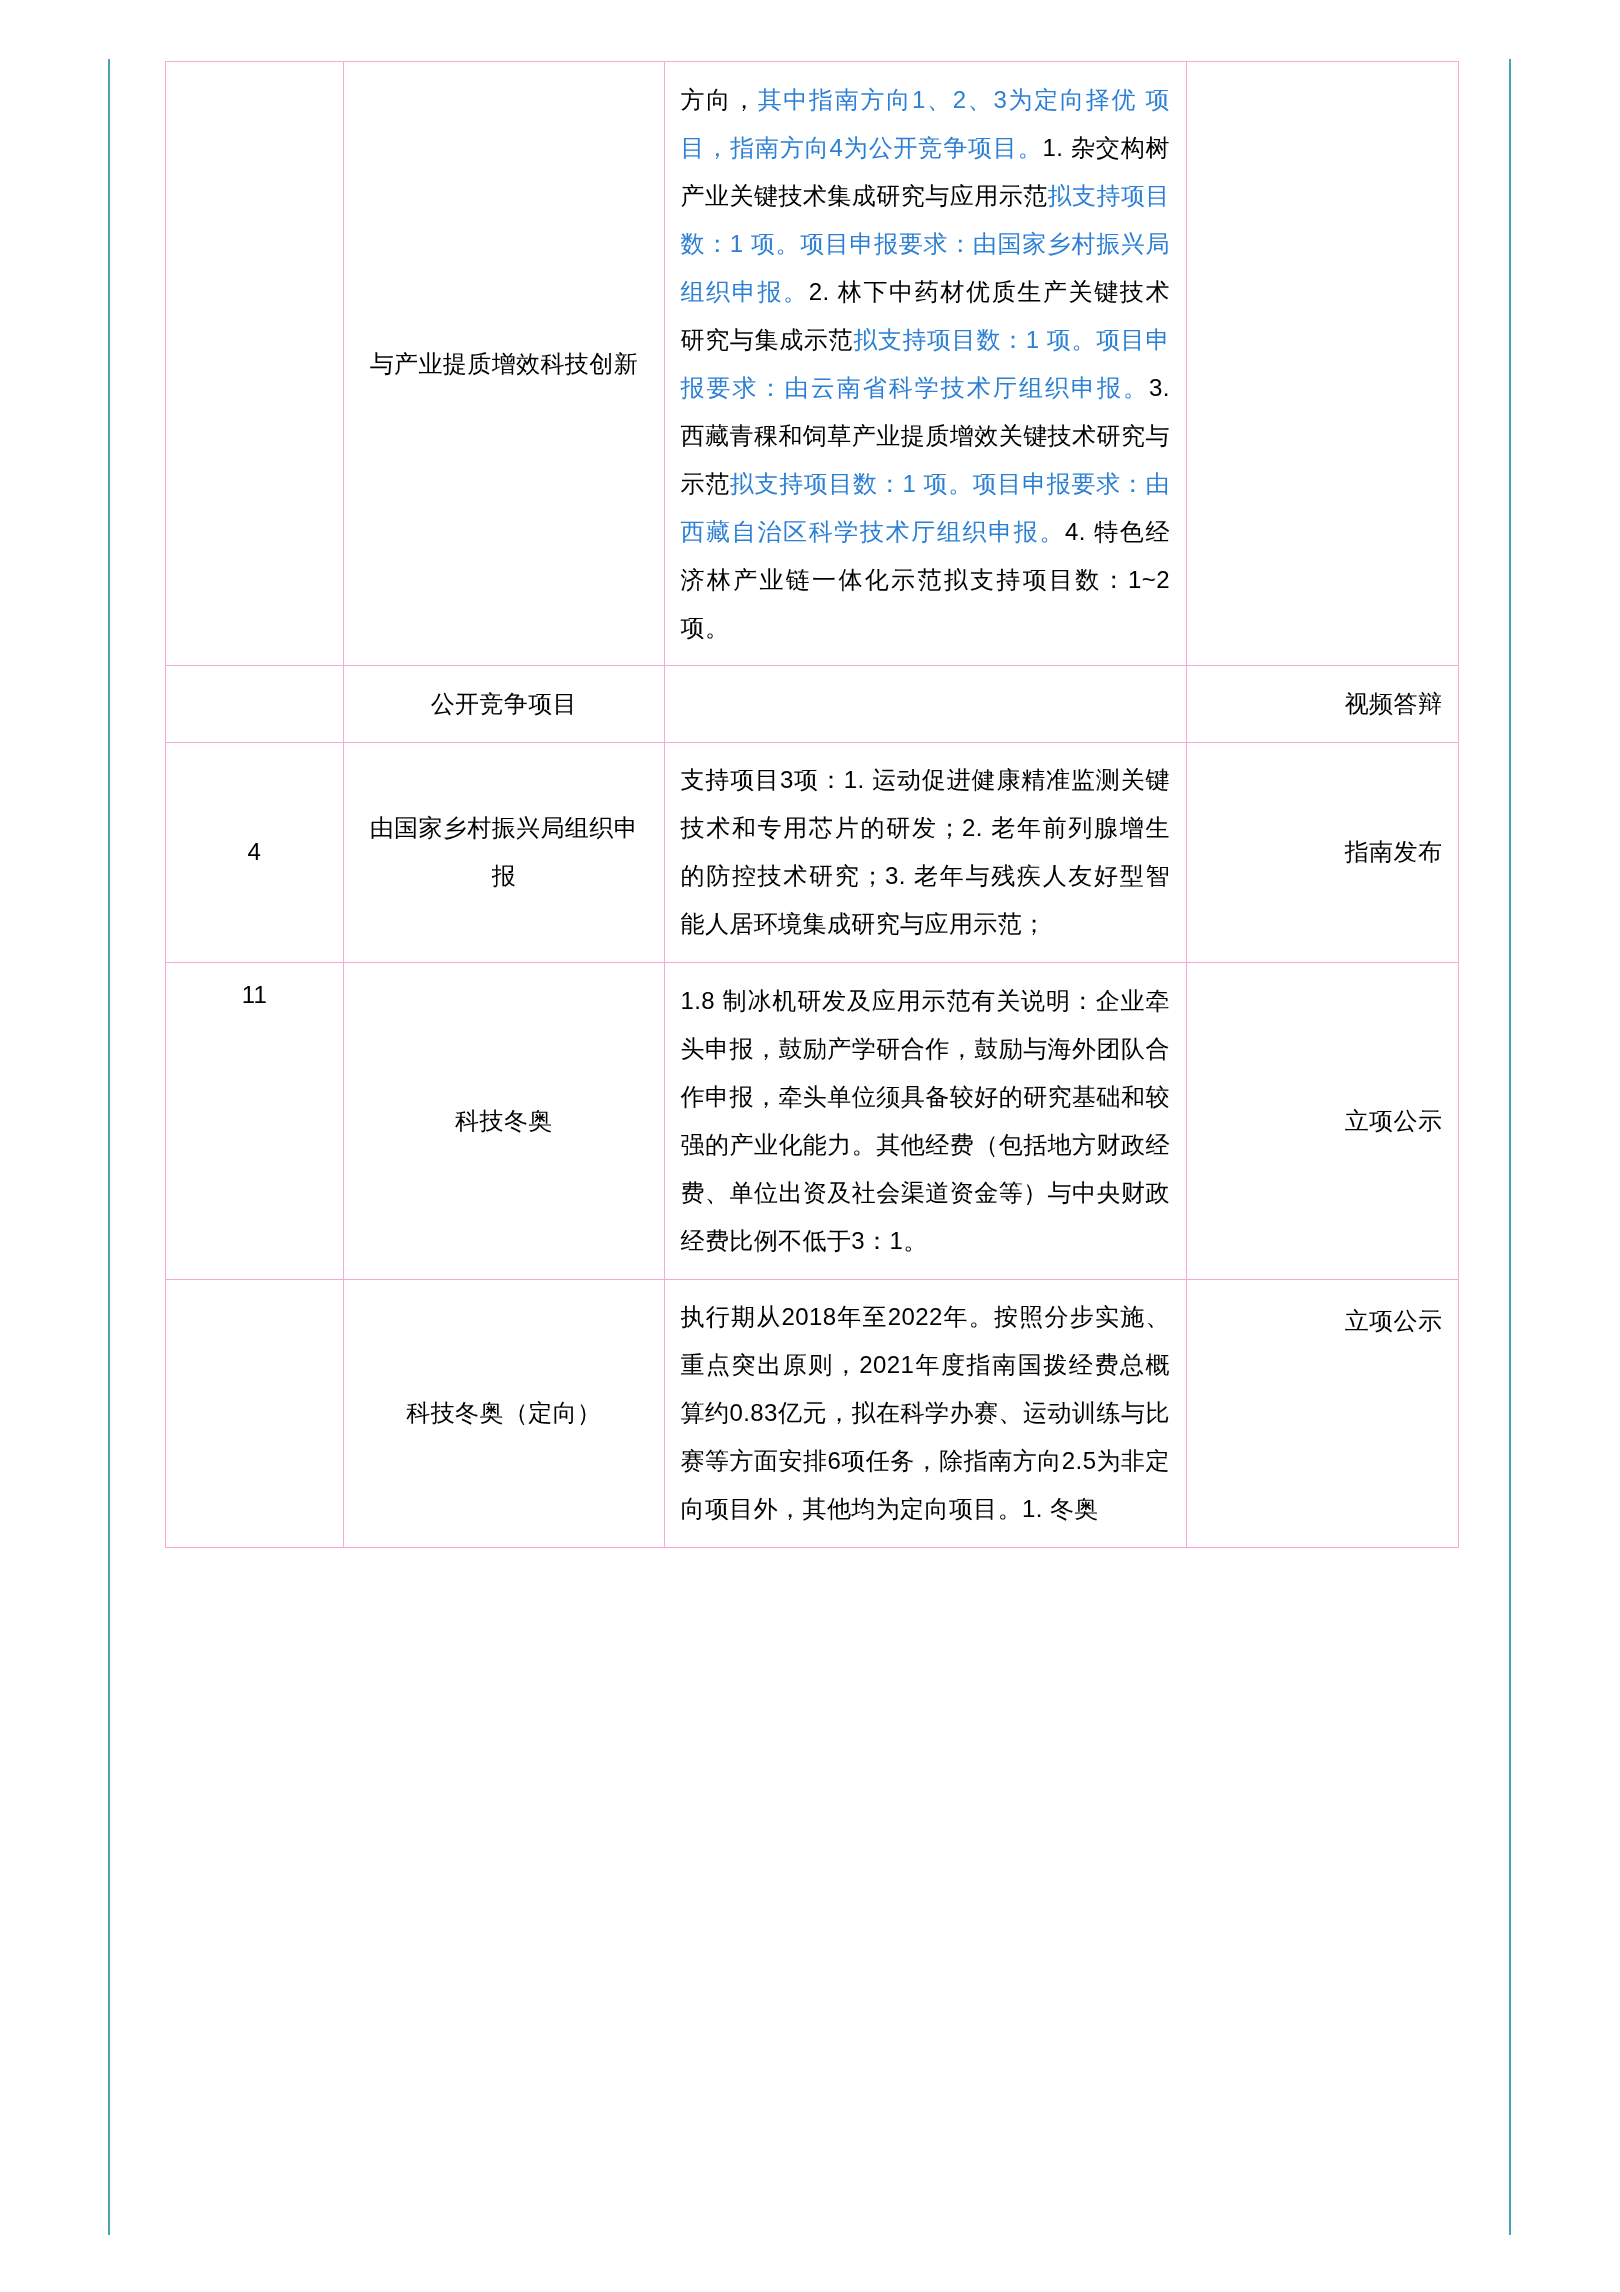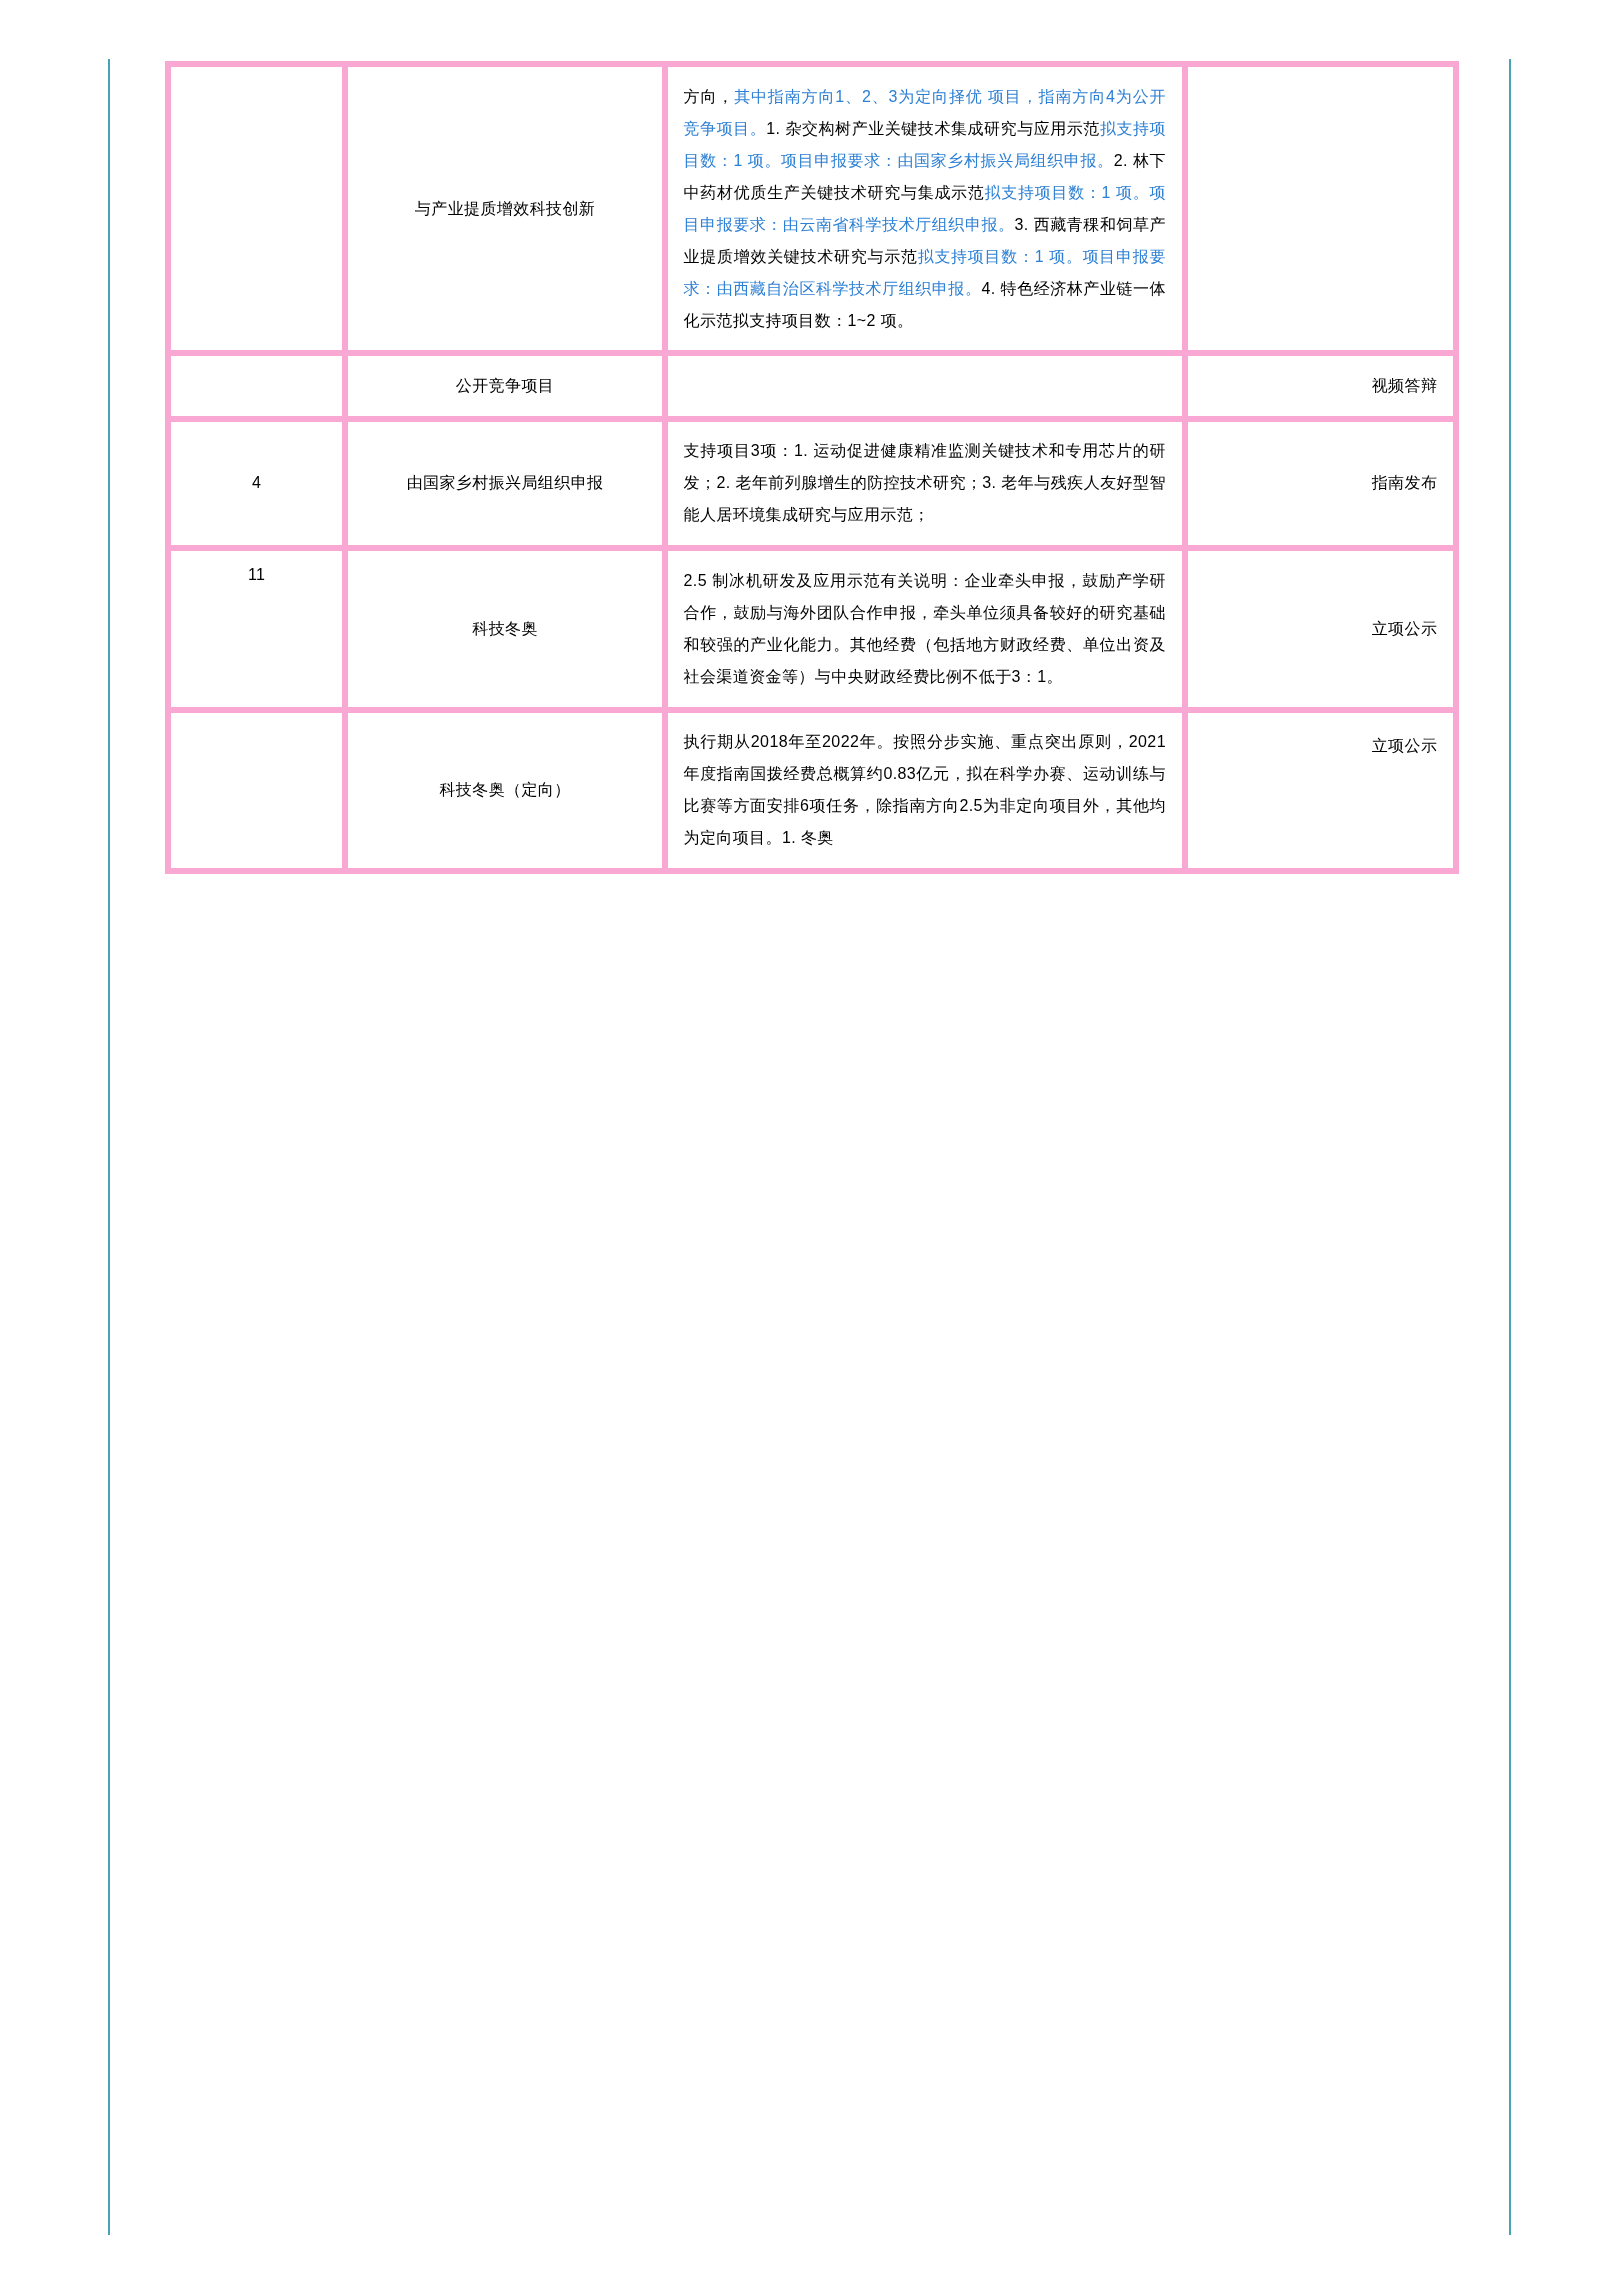--- a/index.html
+++ b/index.html
@@ -42,24 +42,24 @@
 
   table.doc-table {
     position: absolute;
     left: 165px;
     top: 61px;
     width: 1294px;
     border-collapse: collapse;
     table-layout: fixed;
   }
   table.doc-table td {
-    border: 6px solid #f9a8d4;
+    border: 1px solid #f9a8d4;
     vertical-align: middle;
     padding: 13.7px 15.7px;
-    font-size: 16px;
+    font-size: 24px;
     line-height: 2.0;
     letter-spacing: 0.4px;
   }
   td.col-num {
     width: 147px;
     text-align: center;
     vertical-align: middle;
   }
   td.col-name {
     width: 265px;
@@ -125,21 +125,21 @@
       <tr>
         <td class="col-num">4</td>
         <td class="col-name">由国家乡村振兴局组织申报</td>
         <td class="col-desc">支持项目3项：1. 运动促进健康精准监测关键技术和专用芯片的研发；2. 老年前列腺增生的防控技术研究；3. 老年与残疾人友好型智能人居环境集成研究与应用示范；</td>
         <td class="col-status">指南发布</td>
       </tr>
 
       <tr>
         <td class="col-num" style="vertical-align:top; padding-top:8px;">11</td>
         <td class="col-name">科技冬奥</td>
-        <td class="col-desc">2.5 制冰机研发及应用示范有关说明：企业牵头申报，鼓励产学研合作，鼓励与海外团队合作申报，牵头单位须具备较好的研究基础和较强的产业化能力。其他经费（包括地方财政经费、单位出资及社会渠道资金等）与中央财政经费比例不低于3：1。</td>
+        <td class="col-desc">1.8 制冰机研发及应用示范有关说明：企业牵头申报，鼓励产学研合作，鼓励与海外团队合作申报，牵头单位须具备较好的研究基础和较强的产业化能力。其他经费（包括地方财政经费、单位出资及社会渠道资金等）与中央财政经费比例不低于3：1。</td>
         <td class="col-status">立项公示</td>
       </tr>
 
       <tr>
         <td class="col-num"></td>
         <td class="col-name">科技冬奥（定向）</td>
         <td class="col-desc">执行期从2018年至2022年。按照分步实施、重点突出原则，2021年度指南国拨经费总概算约0.83亿元，拟在科学办赛、运动训练与比赛等方面安排6项任务，除指南方向2.5为非定向项目外，其他均为定向项目。1. 冬奥</td>
         <td class="col-status" style="vertical-align:top; padding-top:17.6px;">立项公示</td>
       </tr>
     </tbody>

